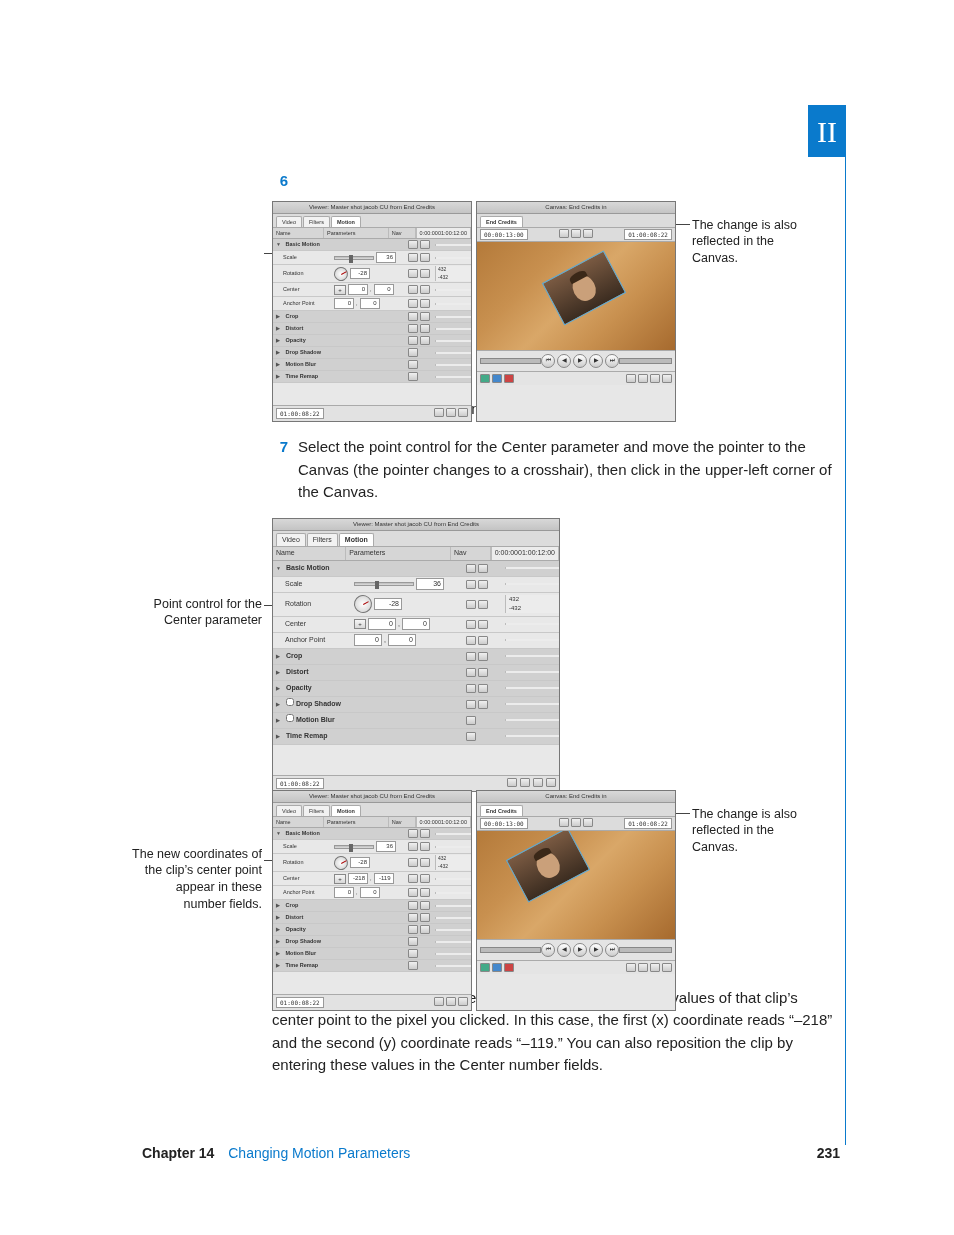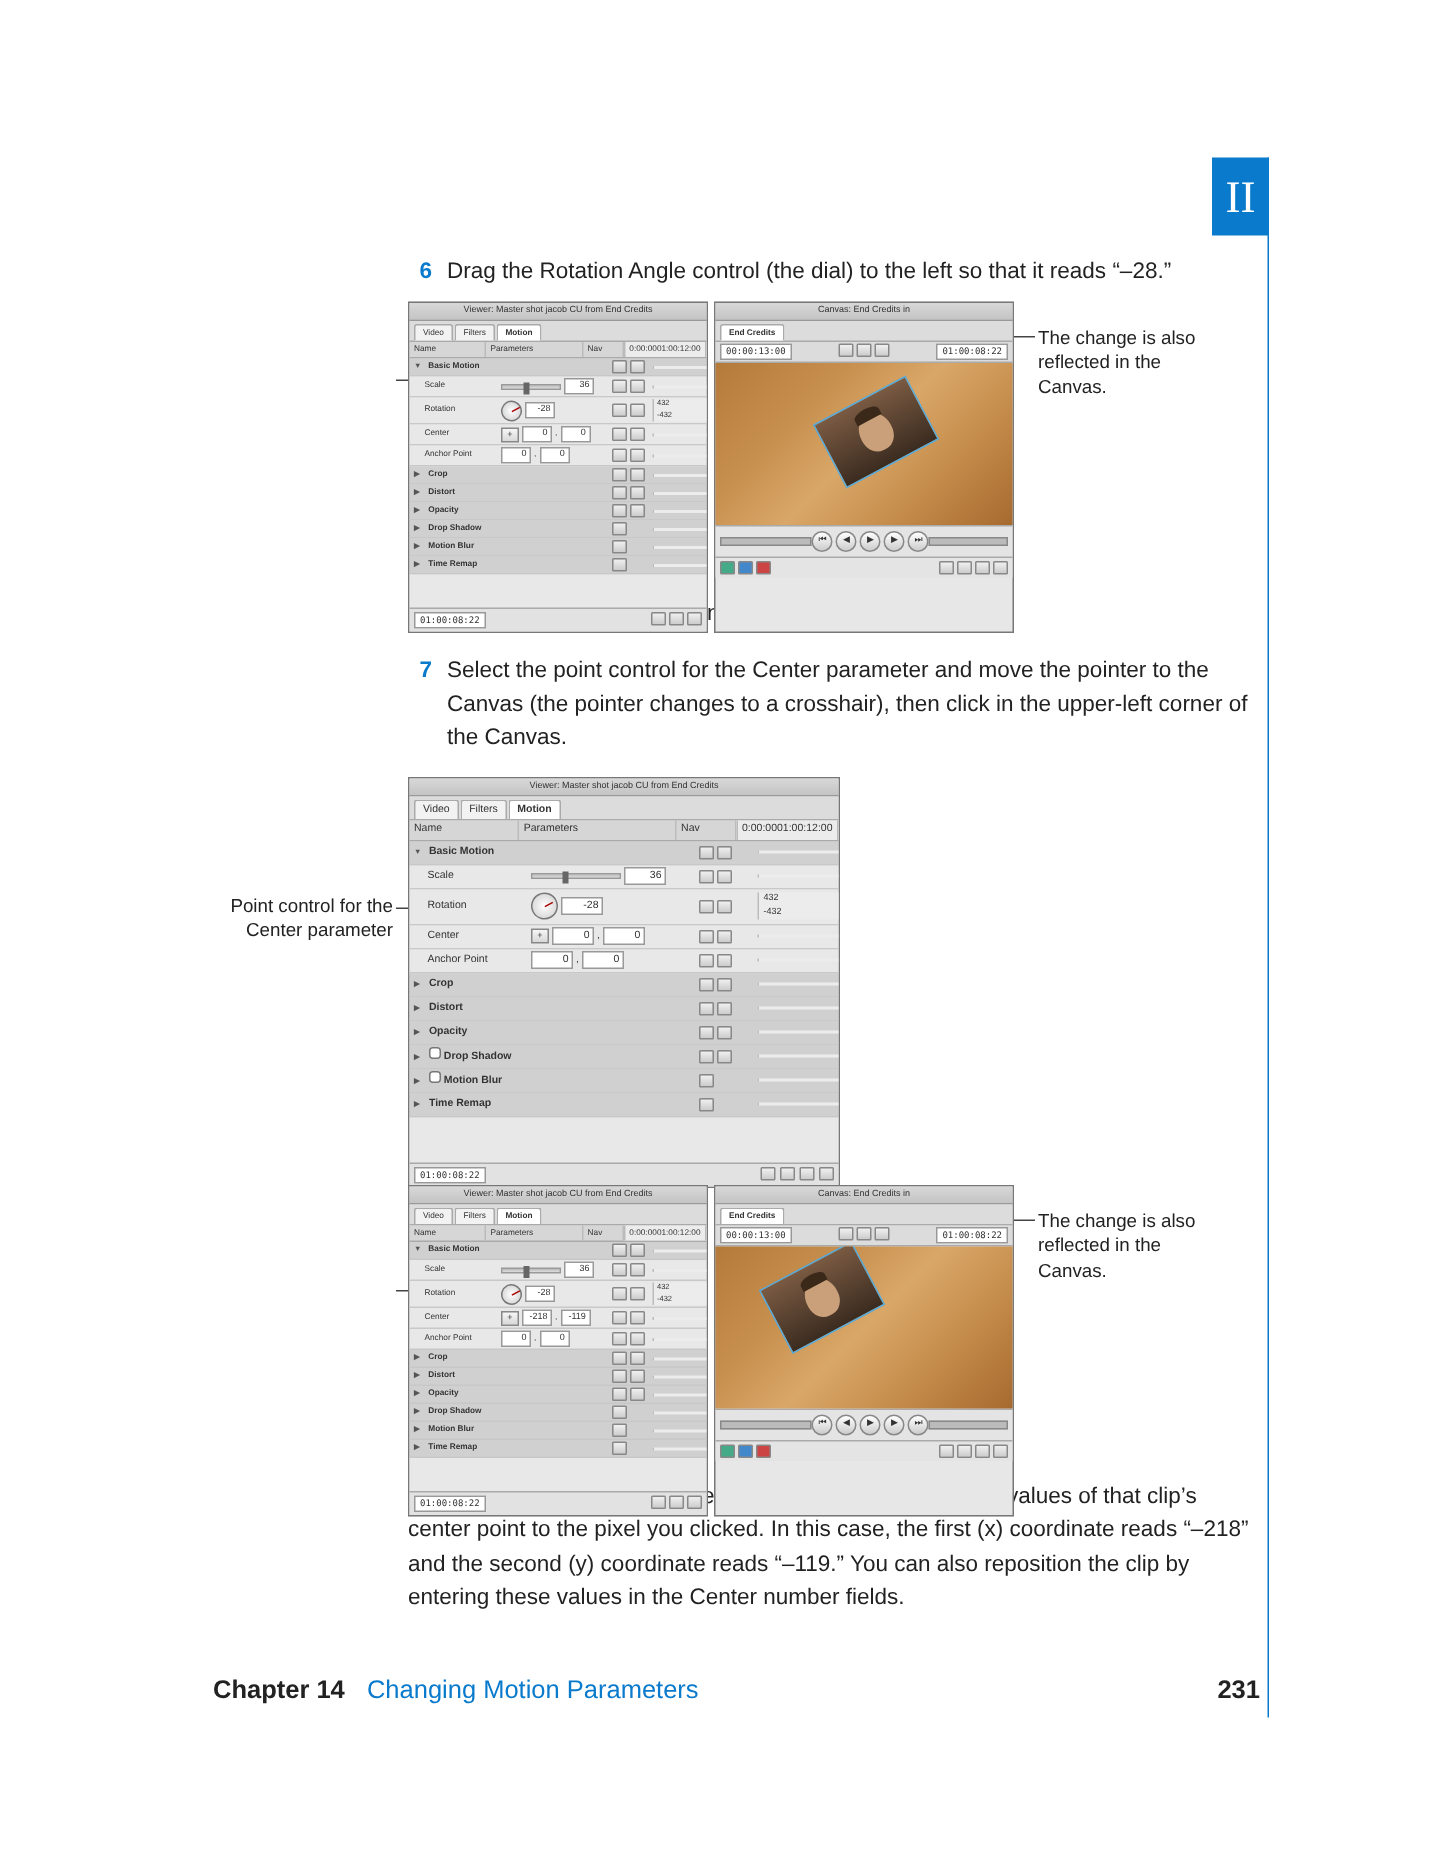--- a/index.html
+++ b/index.html
@@ -134,42 +134,41 @@
   .large .viewer-pane { width:288px; font-size:7px;}
   .large .param-row{ min-height:16px;}
   .large .c-name{width:78px;} .large .c-ctrl{width:112px;} .large .c-nav{width:42px;}
   .large .nf{width:28px; font-size:7px;}
   .large .dial{width:18px;height:18px;}
   .large .slider{width:60px;}
 
   .footer {
     position: absolute;
     left: 142px;
-    bottom: 96px;
+    bottom: 71px;
     width: 698px;
     display: flex;
     justify-content: space-between;
-    font-size: 17px;
+    font-size: 14px;
   }
   .footer .ch { color:#222; }
   .footer .ch b { font-weight:bold; }
   .footer .title { color:#0a7acc; margin-left:10px;}
   .footer .pn { color:#222; font-weight:bold;}
 </style>
 </head>
 <body>
 
 <div class="right-rule"></div>
 <div class="part-tab">II</div>
 
 <div class="content">
 
   <div class="step step-indent">
     <div class="step-num">6</div>
-    <div>Drag the Rotation Angle control (the dial) to the left so that it reads “–28.”</div>
   </div>
 
   <div class="figwrap tiny" style="height:175px;">
     <div class="callout-line-h" style="left:-8px; top:52px; width:20px;"></div>
 
     <div class="callout-right" style="left:420px; top:16px; width:130px;">The change is also reflected in the Canvas.</div>
     <div class="callout-line-h" style="left:398px; top:23px; width:20px;"></div>
 
     <div class="fcp-row">
 
@@ -514,20 +513,21 @@
             <span class="kbtn"></span>
             <span class="kbtn"></span>
             <span class="kbtn"></span>
             <span class="kbtn"></span>
           </div>
         </div>
     </div>
   </div>
 
   <div class="figwrap tiny" style="height:175px;">
+    <div class="callout-left" style="left:-142px; top:56px; width:132px;">The new coordinates of the clip’s center point appear in these number fields.</div>
     <div class="callout-line-h" style="left:-8px; top:70px; width:20px;"></div>
 
     <div class="callout-right" style="left:420px; top:16px; width:130px;">The change is also reflected in the Canvas.</div>
     <div class="callout-line-h" style="left:398px; top:23px; width:20px;"></div>
 
     <div class="fcp-row">
       <div class="viewer-pane">
         <div class="pane-title">Viewer: Master shot jacob CU from End Credits</div>
         <div class="tabs">
             <div class="tab">Video</div>

